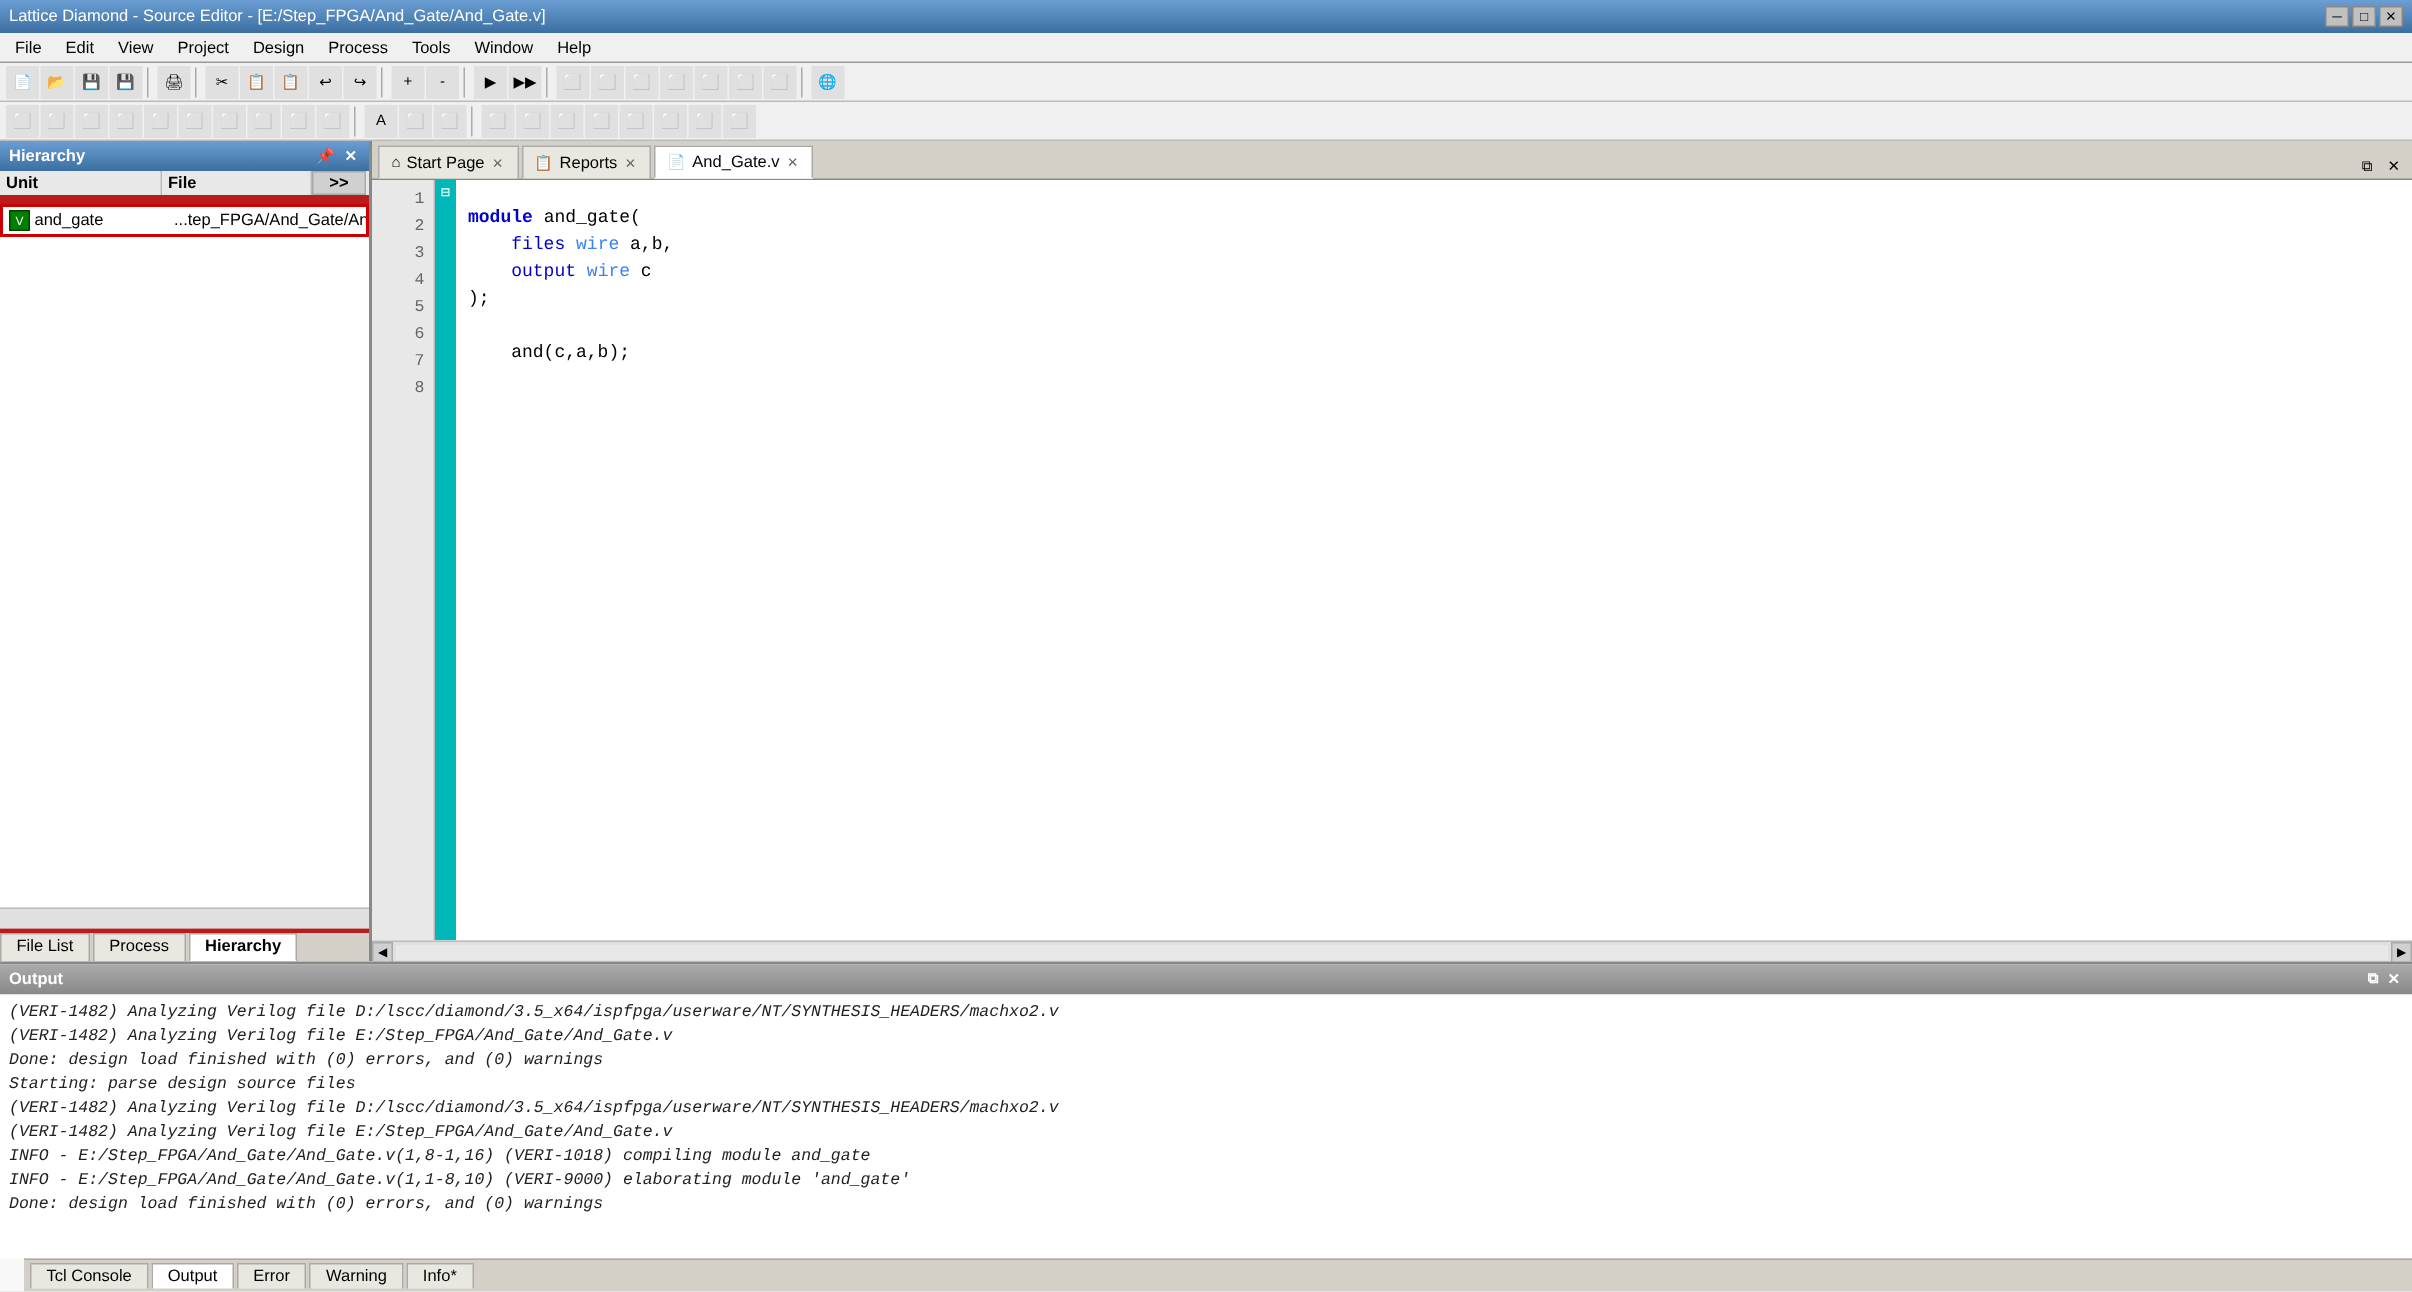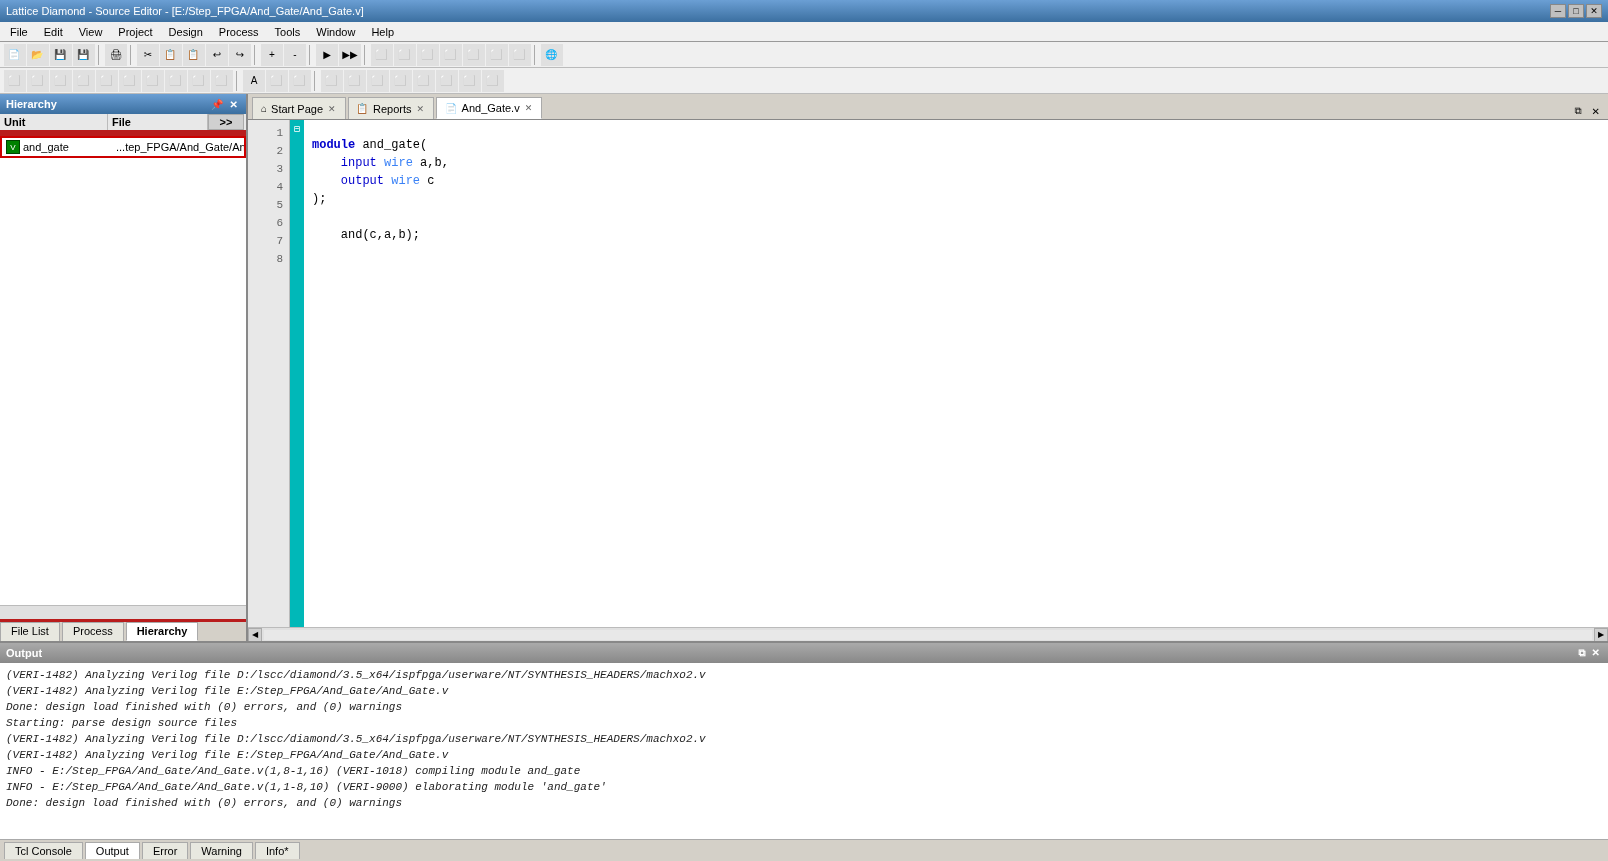--- a/index.html
+++ b/index.html
@@ -346,20 +346,21 @@
 
     
     #output-tabs {
       display: flex;
       background: #d4d0c8;
       border-top: 1px solid #aaa;
       height: 22px;
       align-items: center;
       padding-left: 4px;
       gap: 2px;
+      margin-left: 16px;
     }
     .out-tab {
       padding: 2px 10px;
       font-size: 11px;
       cursor: pointer;
       border: 1px solid #aaa;
       border-bottom: none;
       background: #e8e8e0;
     }
     .out-tab.active { background: white; }
@@ -523,21 +524,21 @@
           <div class="gutter-indicator"></div>
           <div class="gutter-indicator"></div>
           <div class="gutter-indicator"></div>
           <div class="gutter-indicator"></div>
           <div class="gutter-indicator"></div>
           <div class="gutter-indicator"></div>
           <div class="gutter-indicator"></div>
         </div>
         <div id="code-content">
           <div class="code-line"><span class="kw">module</span> and_gate(</div>
-          <div class="code-line">    <span class="kw2">input</span> <span class="type">wire</span> a,b,</div>
+          <div class="code-line">    <span class="kw2">files</span> <span class="type">wire</span> a,b,</div>
           <div class="code-line">    <span class="kw2">output</span> <span class="type">wire</span> c</div>
           <div class="code-line">);</div>
           <div class="code-line"></div>
           <div class="code-line">    and(c,a,b);</div>
           <div class="code-line"></div>
         </div>
       </div>
 
       <div id="editor-hscroll">
         <div class="scroll-arrow">◀</div>

